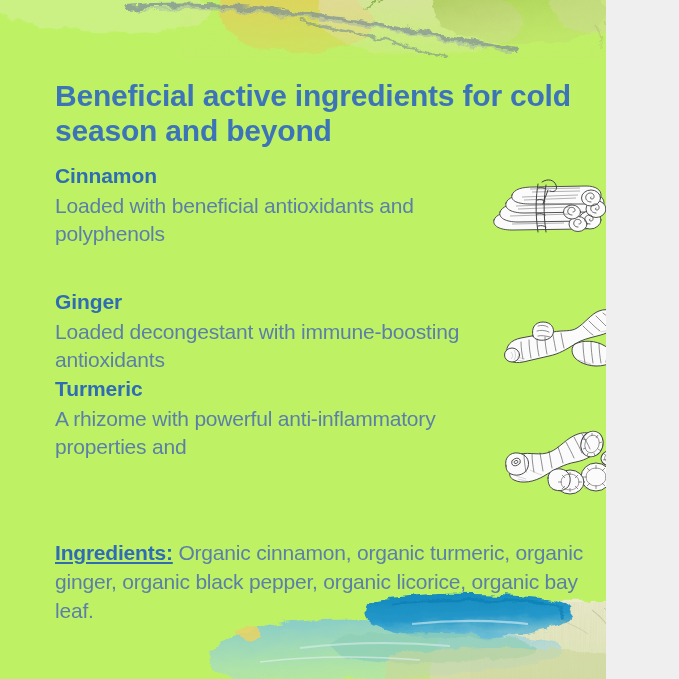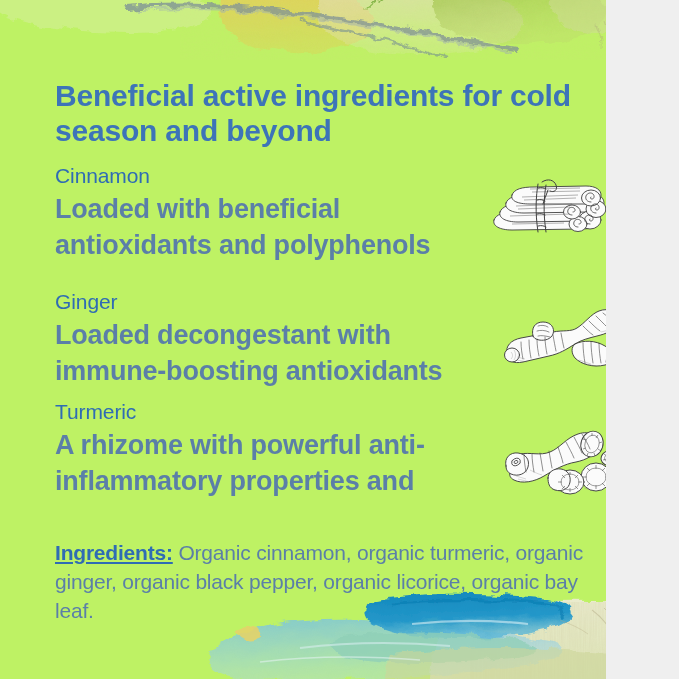--- a/index.html
+++ b/index.html
@@ -61,33 +61,33 @@
     letter-spacing: -0.2px;
   }
 
   .ingredient-block {
     position: absolute;
     left: 55px;
     width: 420px;
   }
   #block-cinnamon { top: 163px; }
   #block-ginger   { top: 289px; }
-  #block-turmeric { top: 399px; }
+  #block-turmeric { top: 376px; }
 
   .ingredient-name {
     color: #2f6cb4;
     font-size: 21px;
-    font-weight: normal;
+    font-weight: bold;
     line-height: 1.28;
     letter-spacing: -0.1px;
   }
   .ingredient-desc {
     color: #5b7fa8;
-    font-size: 27px;
-    font-weight: bold;
+    font-size: 21px;
+    font-weight: normal;
     line-height: 1.33;
     letter-spacing: -0.2px;
     margin-top: 2px;
   }
 
   #ingredients-list {
     position: absolute;
     left: 55px;
     top: 518px;
     width: 560px;

